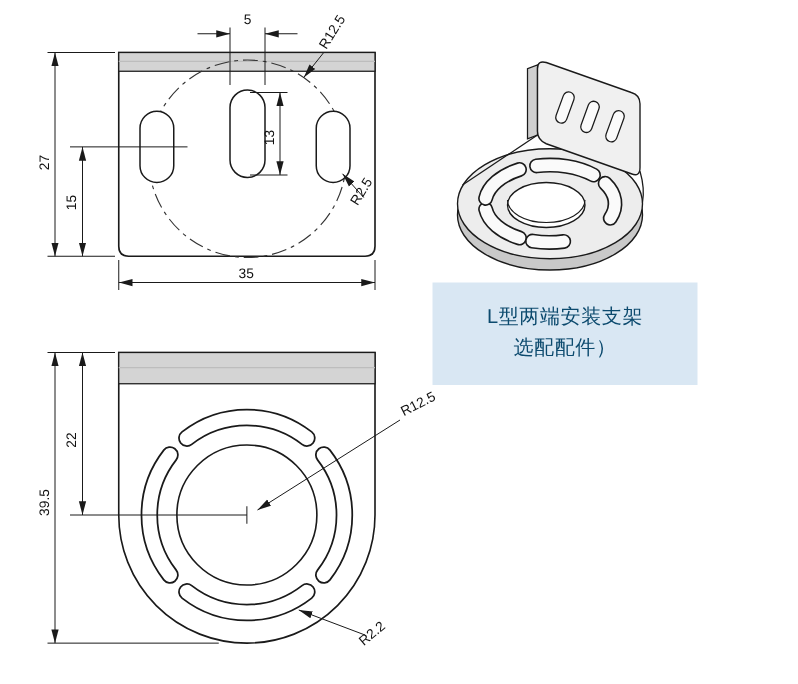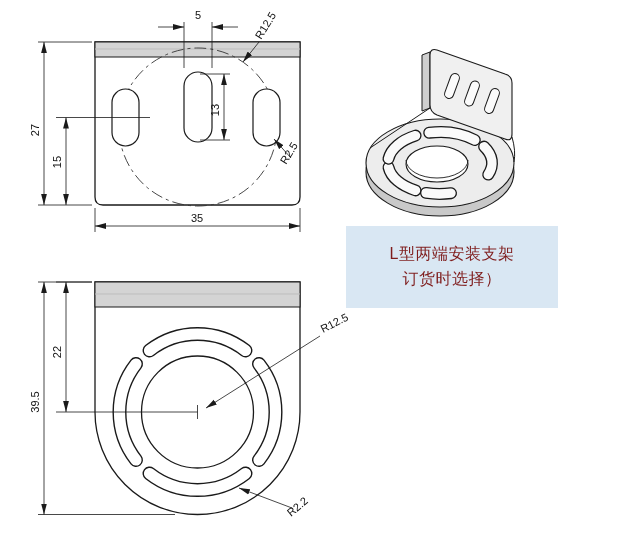--- a/index.html
+++ b/index.html
@@ -2,21 +2,21 @@
 <html><head>
 <meta charset="utf-8">
 <style>
   html,body{margin:0;padding:0;background:#ffffff;}
   #stage{position:relative;width:638px;height:547px;background:#ffffff;overflow:hidden;
          font-family:"Liberation Sans","DejaVu Sans",sans-serif;}
   #drawing{position:absolute;left:0;top:0;}
   .dimtext{font-family:"Liberation Sans","DejaVu Sans",sans-serif;font-size:11px;fill:#111111;}
   #callout{position:absolute;left:346px;top:226px;width:212px;height:82px;
            background:#d9e7f3;display:flex;flex-direction:column;align-items:center;
-           justify-content:center;color:#7f1d1d;font-size:16px;line-height:1.55;
+           justify-content:center;color:#0c4a6e;font-size:16px;line-height:1.55;
            letter-spacing:.5px;}
 </style>
 </head>
 <body>
 
 <div id="stage">
 
 <svg id="drawing" width="638" height="547" viewBox="0 0 638 547">
   <defs>
     <marker id="arr" viewBox="0 0 11 7" refX="11" refY="3.5" markerWidth="11" markerHeight="7" markerUnits="userSpaceOnUse" orient="auto-start-reverse">
@@ -145,16 +145,16 @@
       <rect x="-4.5" y="-13" width="9" height="26" rx="4.5" transform="translate(492,101) rotate(20)"></rect>
     </g>
 
     <path d="M430,108 Q400,128 370,148" fill="none" stroke="#1a1a1a" stroke-width="1"></path>
     <path d="M512,137 Q516,151 514,162" fill="none" stroke="#1a1a1a" stroke-width="1"></path>
   </g>
 </svg>
 
   <div id="callout">
     <div>L型两端安装支架</div>
-    <div>订货时选择）</div>
+    <div>选配配件）</div>
   </div>
 
 </div>
 
 </body></html>

